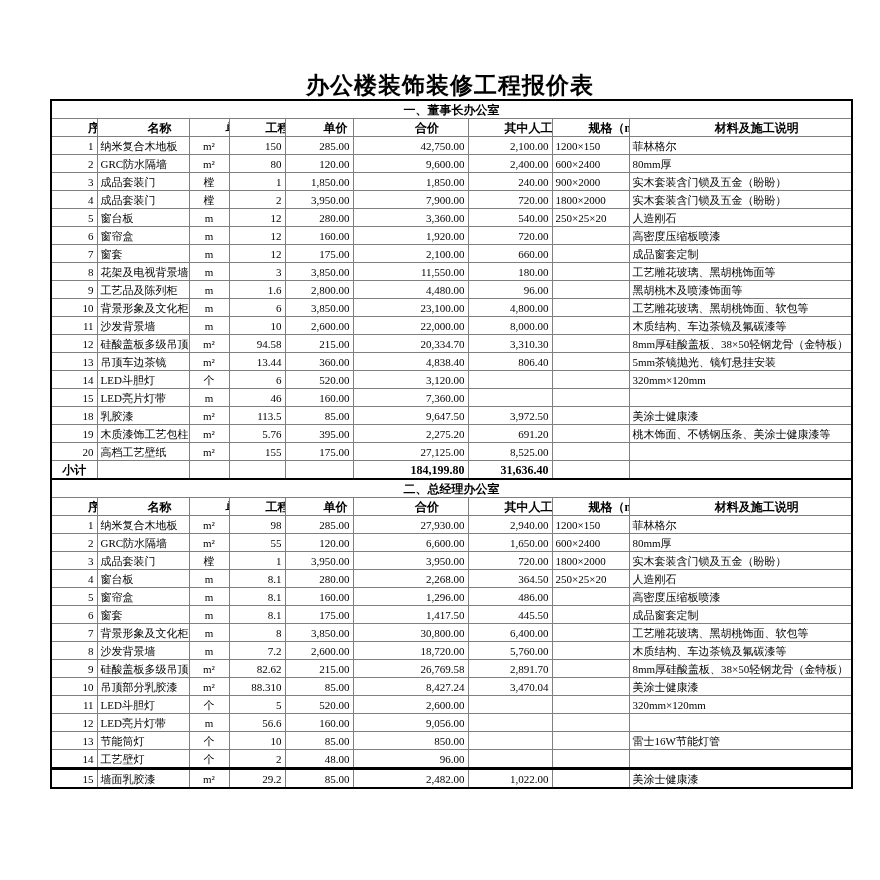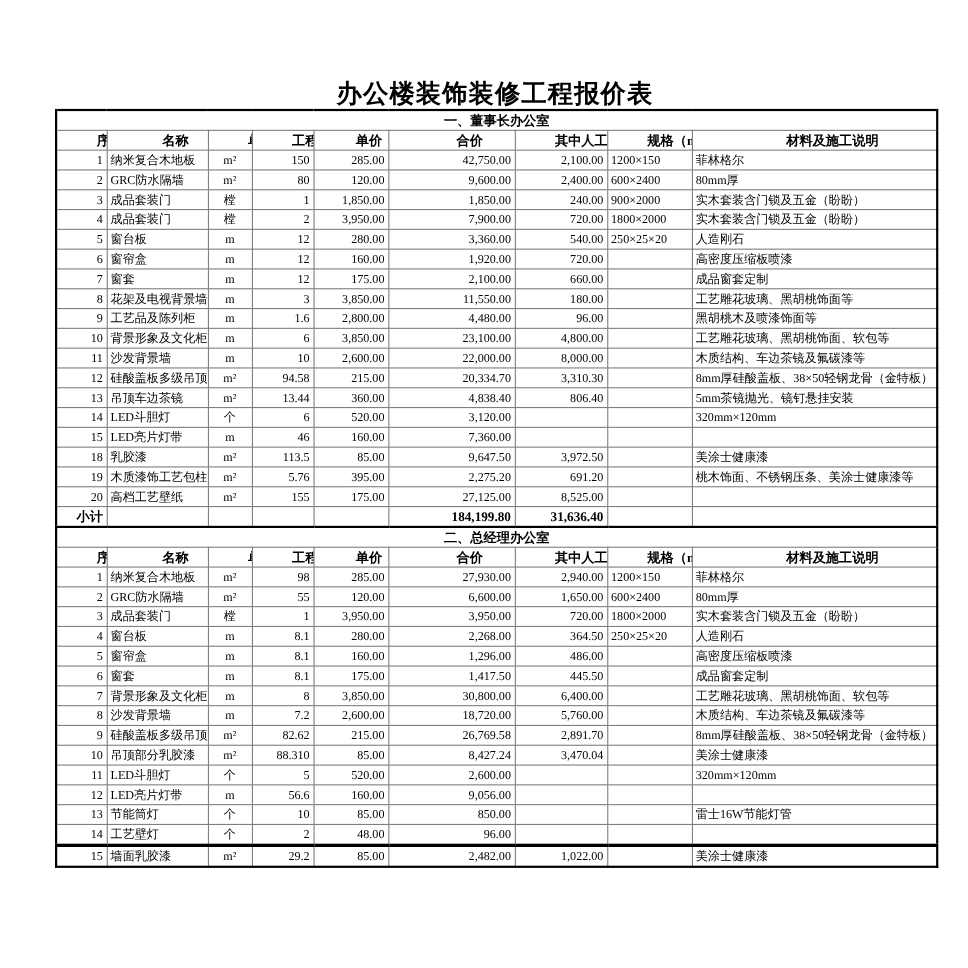--- a/index.html
+++ b/index.html
@@ -66,21 +66,21 @@
     padding-left: 36px;
   }
   td.num { text-align: right; }
   td.ctr { text-align: center; }
   td.txt { text-align: left; }
   tr.subtotal td {
     font-weight: bold;
     font-size: 12px;
     border-bottom: 2px solid #000;
   }
-  tr.subtotal td.label { text-align: right; margin-left: 38px; }
+  tr.subtotal td.label { text-align: center; margin-left: 38px; }
   tr.page-break td {
     border-top: 3px solid #000;
   }
 </style>
 </head>
 <body>
 
 <div class="page">
   <div class="doc-title">办公楼装饰装修工程报价表</div>
 

